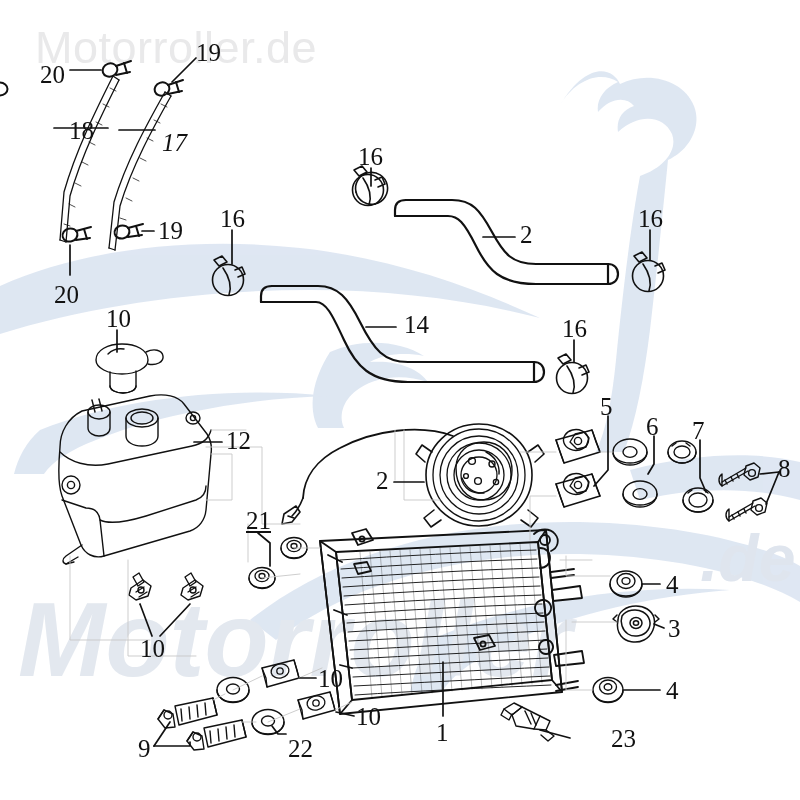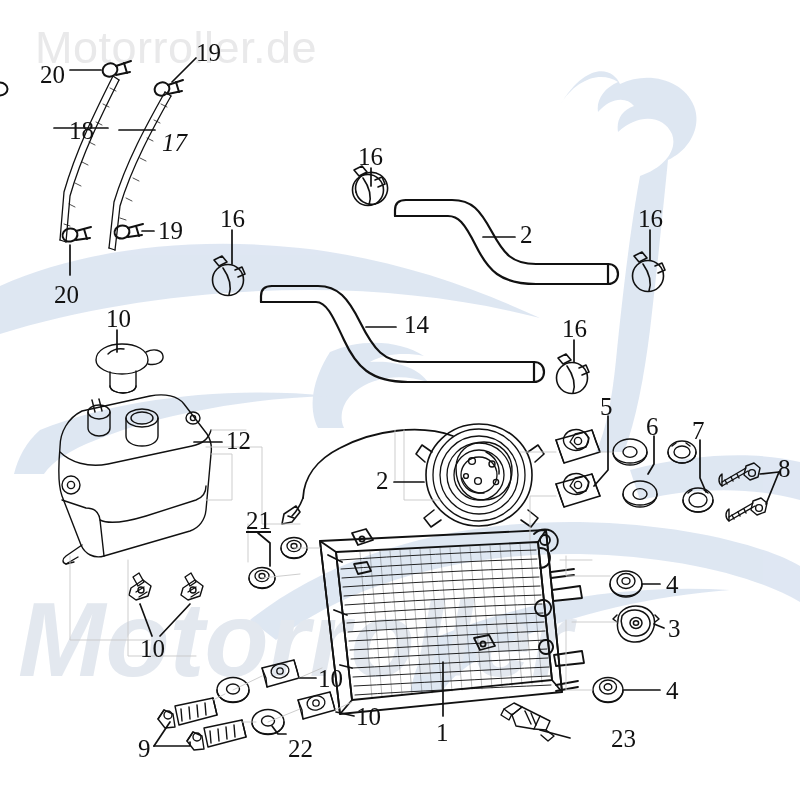--- a/index.html
+++ b/index.html
@@ -42,20 +42,21 @@
       <path d="M630,470 C700,452 760,452 800,462 L800,500 C758,488 700,486 640,500 Z"></path>
       <path d="M40,430 C120,398 230,386 330,396 C250,398 160,414 96,440
                C70,450 52,462 44,474 L14,474 C18,458 26,442 40,430 Z"></path>
       <path d="M430,640 C520,600 630,584 730,590 C650,596 560,616 494,650
                C468,664 450,678 442,692 L410,692 C414,674 420,656 430,640 Z"></path>
     </g>
   </svg>
 
   <div class="wm-top">Motorroller.de</div>
   <div class="wm-bot">Motorroller</div>
+  <div class="wm-de">.de</div>
 
   <svg width="800" height="800" stroke="#111" fill="none" stroke-linecap="round" stroke-linejoin="round">
 
     <g stroke-width="1.3">
       <path d="M113,76 C96,110 76,150 64,192 L60,240"></path>
       <path d="M119,80 C102,114 82,154 70,196 L66,242"></path>
       <path d="M60,240 L66,242"></path>
       <path d="M113,76 L119,80"></path>
       <g stroke-width="1" opacity=".75">
         <path d="M110,88 L116,91"></path>

